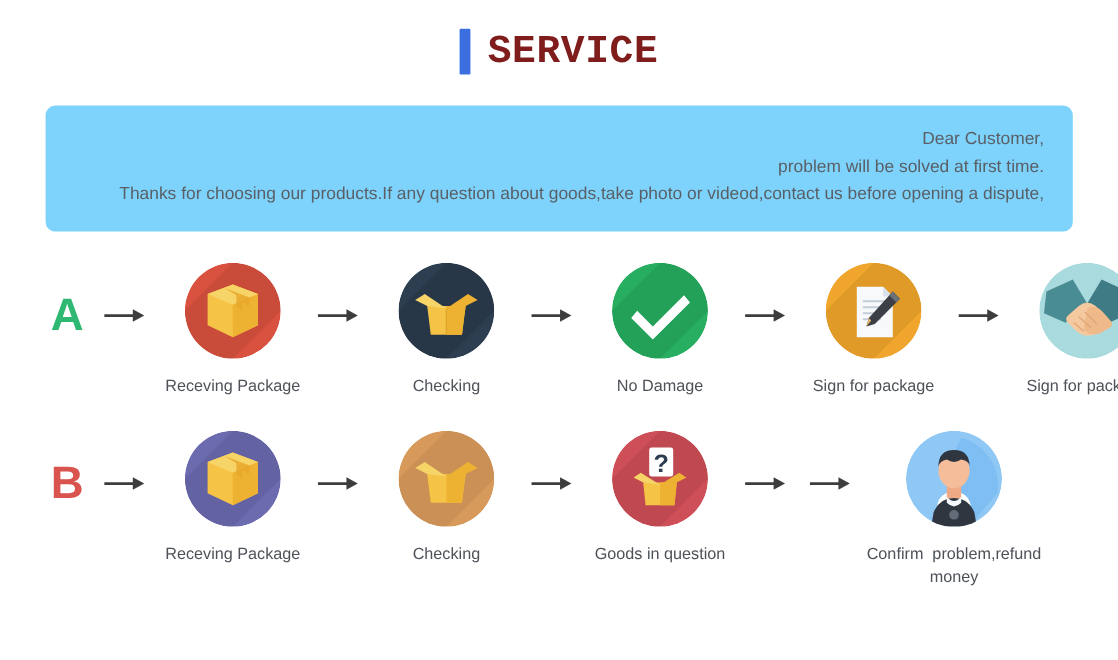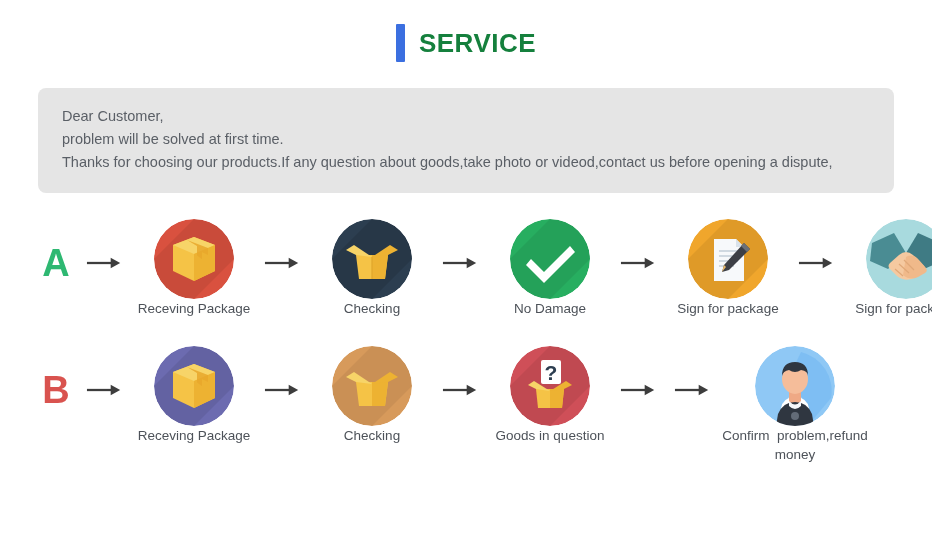--- a/index.html
+++ b/index.html
@@ -22,32 +22,34 @@
     gap: 14px;
     padding-top: 24px;
   }
   .title-bar {
     width: 9px;
     height: 38px;
     background: #3b6fe0;
     border-radius: 1px;
   }
   .title-text {
-    font-size: 26px;
+    font-size: 33px;
     font-weight: bold;
     letter-spacing: 0.5px;
-    color: #15803d;
+    color: #7f1d1d;
+    font-family: Liberation Mono, monospace;
   }
 
   
   .notice {
     margin: 26px 38px 0 38px;
-    background: #e5e5e5;
+    background: #7dd3fc;
     border-radius: 8px;
     padding: 17px 24px 19px 24px;
+    text-align: right;
   }
   .notice p {
     font-size: 14.5px;
     line-height: 23px;
     color: #5a5f66;
   }
 
   
   .flow {
     display: flex;
@@ -88,20 +90,21 @@
   }
   .icon-wrap {
     width: 80px;
     height: 80px;
     border-radius: 50%;
     overflow: hidden;
     position: relative;
   }
   .icon-wrap svg { display: block; width: 80px; height: 80px; }
   .step-label {
+    margin-top: 13px;
     font-size: 13.5px;
     line-height: 19px;
     color: #4d5259;
     text-align: center;
     white-space: pre-wrap;
   }
   .step-wide { width: 150px; }
 </style>
 </head>
 <body>

